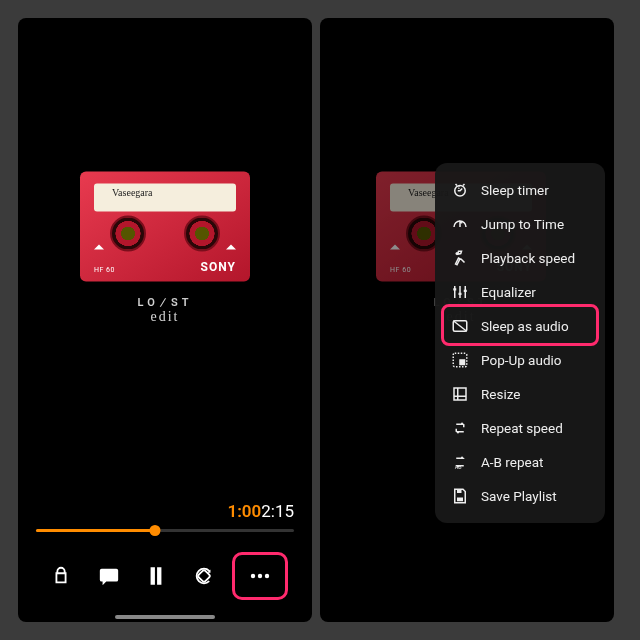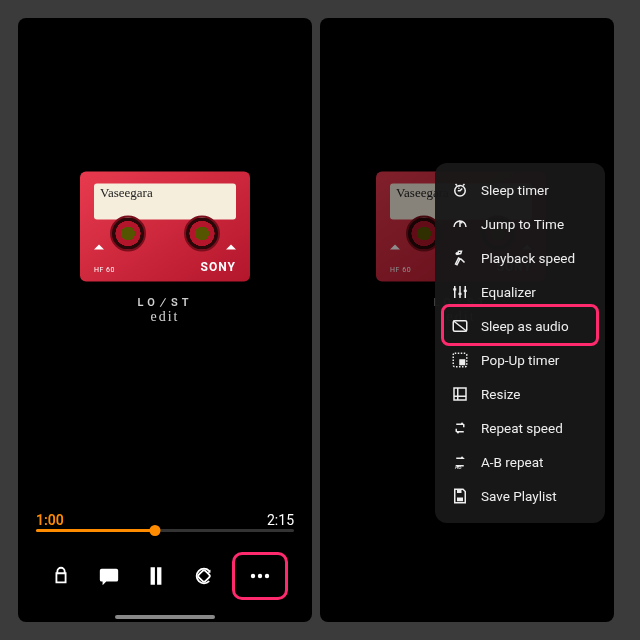--- a/index.html
+++ b/index.html
@@ -1,34 +1,34 @@
 <!DOCTYPE html>
 <html><head>
 <meta charset="utf-8">
 <style>
   html,body{margin:0;padding:0;width:640px;height:640px;background:#3b3b3b;font-family:-apple-system,BlinkMacSystemFont,"Segoe UI",Roboto,sans-serif;overflow:hidden}
   .wrap{display:flex;gap:8px;padding:18px;box-sizing:border-box;height:640px}
   .phone{width:294px;height:604px;background:#000;border-radius:8px;position:relative;overflow:hidden;color:#fff}
   
   .art{position:absolute;left:50%;top:38%;transform:translate(-50%,-50%);text-align:center}
   .cassette{width:170px;height:110px;background:linear-gradient(145deg,#e83a4f,#b3162b);border-radius:6px;position:relative;box-shadow:0 6px 18px rgba(0,0,0,.6)}
-  .cassette .label{position:absolute;top:12px;left:14px;width:142px;height:36px;background:#f5eedd;border-radius:3px;font-family:cursive;color:#222;font-size:13px;line-height:18px;padding-left:6px;text-align:left;box-sizing:border-box}
+  .cassette .label{position:absolute;top:12px;left:14px;width:142px;height:28px;background:#f5eedd;border-radius:3px;font-family:cursive;color:#222;font-size:10px;line-height:18px;padding-left:18px;text-align:left;box-sizing:border-box}
   .hub{position:absolute;width:32px;height:32px;border-radius:50%;background:radial-gradient(circle,#550 0 30%,#b3162b 31% 55%,#2a0708 56%);top:44px;border:2px solid #7b0e1c}
   .hub.l{left:30px}.hub.r{right:30px}
   .hf60{position:absolute;bottom:8px;left:14px;font-size:7px;color:#fff;letter-spacing:.5px}
   .sony{position:absolute;bottom:8px;right:14px;font-size:12px;color:#fff;font-weight:700;letter-spacing:1px}
   .tri{position:absolute;width:0;height:0;border:5px solid transparent;border-bottom-color:#fff;bottom:32px}
   .tri.l{left:14px}.tri.r{right:14px}
   .caption{margin-top:14px;font-size:11px;color:#d8d8d8}
   .caption .lost{letter-spacing:4px;font-weight:600}
   .caption .slash{display:inline-block;transform:skewX(-15deg);margin:0 2px}
   .caption .edit{font-family:serif;letter-spacing:2px;font-size:14px}
   
   .player{position:absolute;left:0;right:0;bottom:0;padding:0 18px 8px}
-  .times{display:flex;justify-content:space-between;font-size:14px;margin-bottom:1px}
+  .times{display:flex;justify-content:flex-end;font-size:17px;margin-bottom:8px}
   .times .cur{color:#ff8c00;font-weight:600}
   .bar{height:3px;background:#333;border-radius:2px;position:relative;margin-bottom:20px}
   .bar .prog{position:absolute;left:0;top:0;height:3px;background:#ff8c00;border-radius:2px;width:46%}
   .bar .thumb{position:absolute;left:46%;top:-4px;width:11px;height:11px;background:#ff8c00;border-radius:50%;transform:translateX(-50%)}
   .controls{display:flex;justify-content:space-between;align-items:center;padding:0 6px 14px}
   .ctrl{width:38px;height:38px;display:flex;align-items:center;justify-content:center}
   .ctrl svg{fill:#fff}
   .highlight{border:3px solid #ff2a6d;border-radius:10px;padding:2px 6px}
   .homebar{position:absolute;bottom:3px;left:50%;transform:translateX(-50%);width:100px;height:4px;background:#888;border-radius:2px}
   
@@ -160,21 +160,21 @@
             <rect x="3" y="5" width="18" height="14" rx="2" fill="none" stroke="#eee" stroke-width="2"></rect>
             <path d="M3 5l18 14" stroke="#eee" stroke-width="2"></path>
           </svg>
           <span>Sleep as audio</span>
         </div>
         <div class="mitem">
           <svg viewBox="0 0 24 24">
             <rect x="3" y="3" width="18" height="18" rx="2" fill="none" stroke="#eee" stroke-width="2" stroke-dasharray="2 2"></rect>
             <rect x="11" y="11" width="8" height="8" fill="#eee"></rect>
           </svg>
-          <span>Pop-Up timer</span>
+          <span>Pop-Up audio</span>
         </div>
         <div class="mitem">
           <svg viewBox="0 0 24 24">
             <rect x="4" y="4" width="16" height="16" fill="none" stroke="#eee" stroke-width="2"></rect>
             <path d="M9 4v16M4 15h16" stroke="#eee" stroke-width="2"></path>
           </svg>
           <span>Resize</span>
         </div>
         <div class="mitem">
           <svg viewBox="0 0 24 24">

